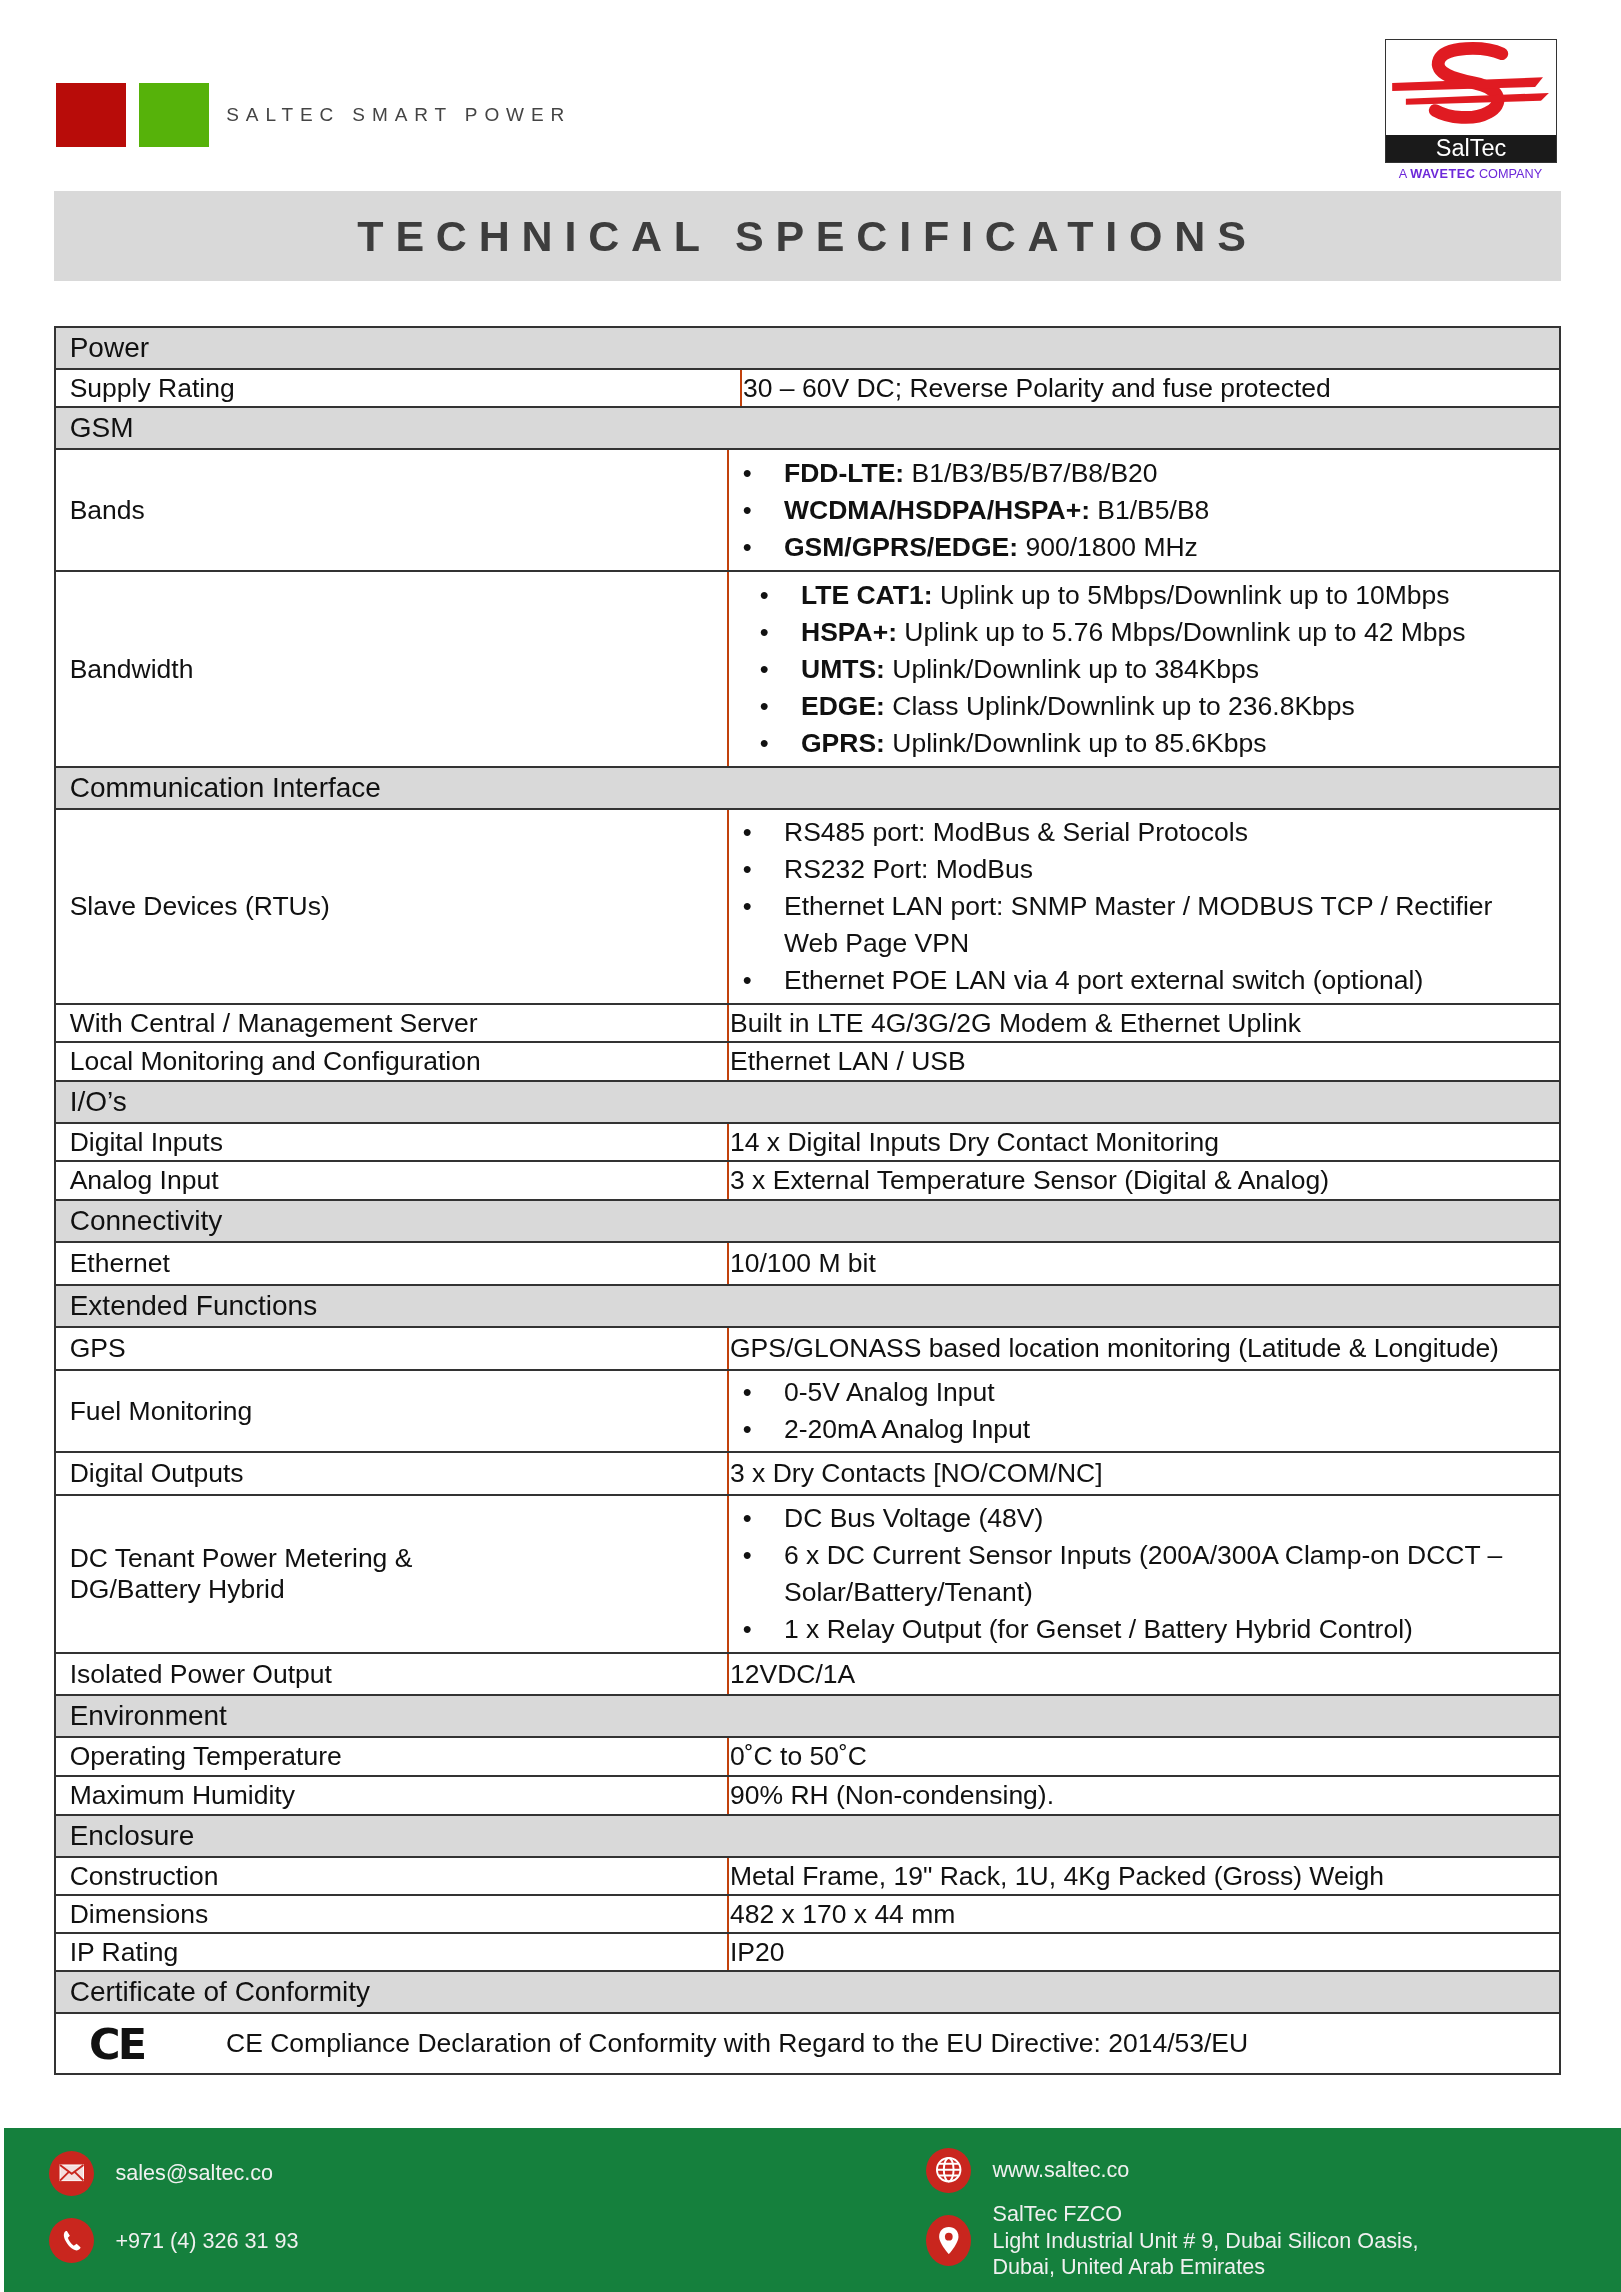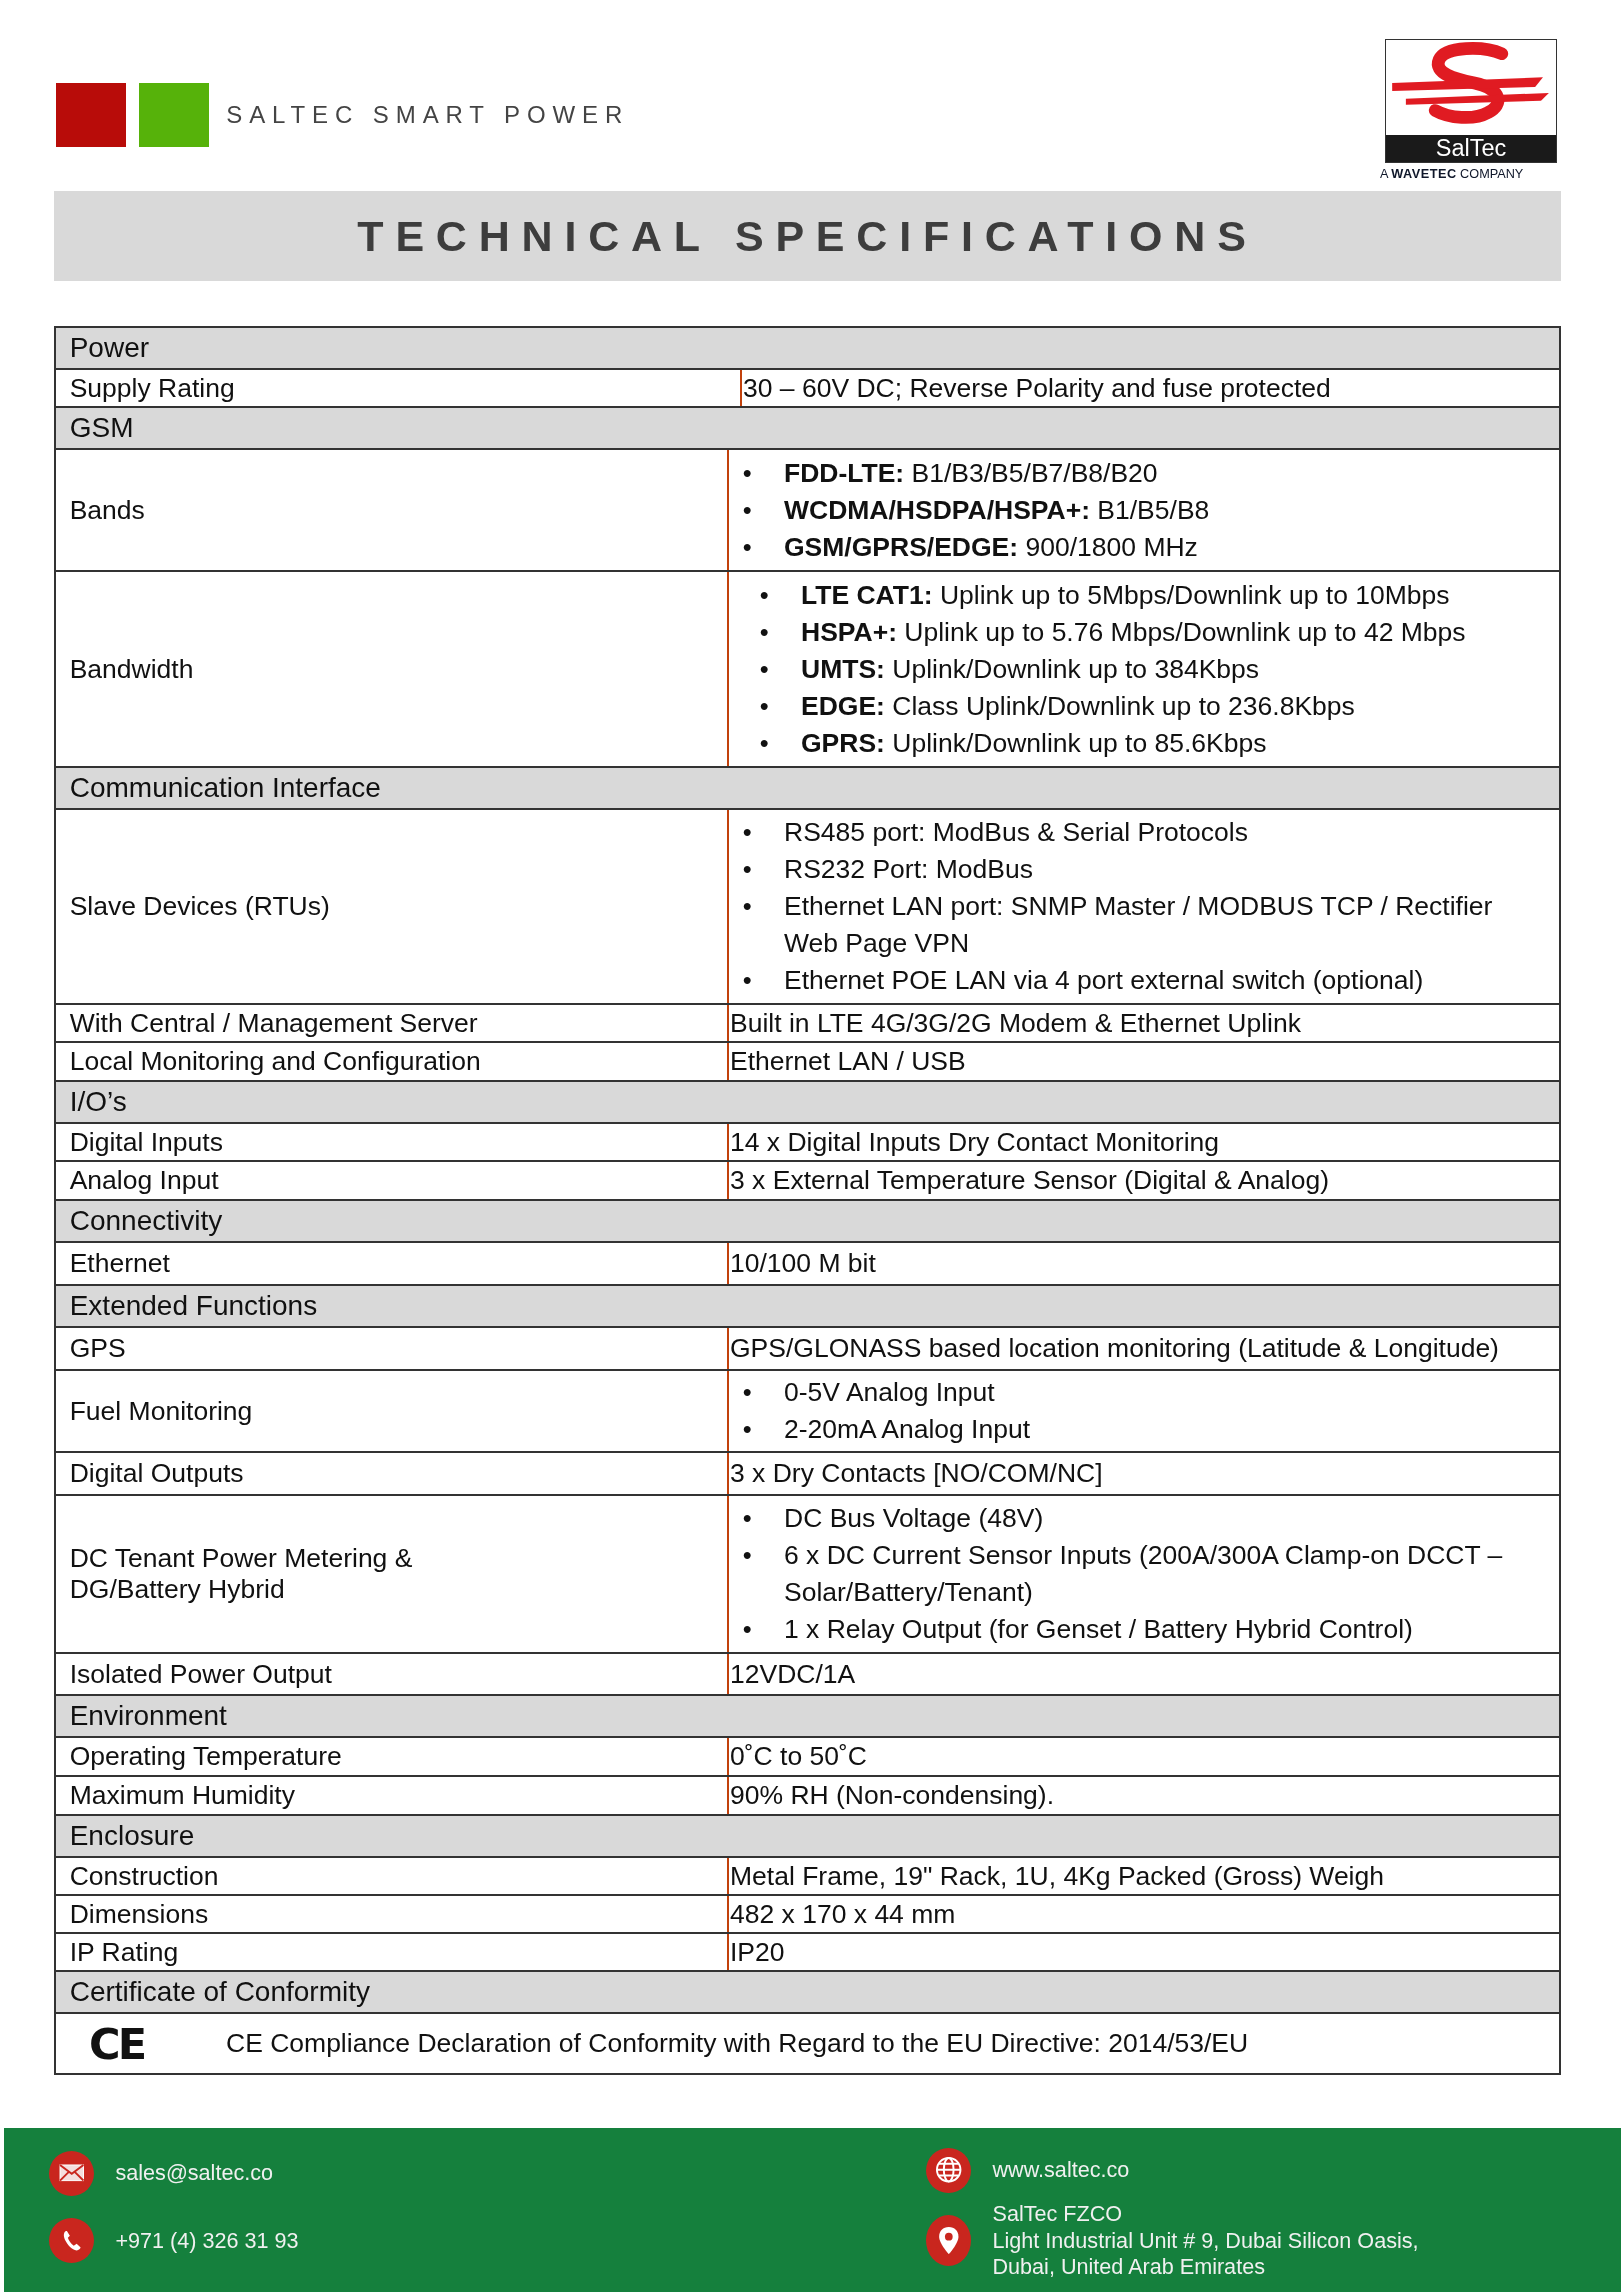--- a/index.html
+++ b/index.html
@@ -5,26 +5,26 @@
   html, body { margin: 0; padding: 0; }
   body {
     width: 1621px; height: 2293px; position: relative; background: #ffffff;
     font-family: "Liberation Sans", sans-serif; color: #111;
     overflow: hidden;
   }
   .brand { position: absolute; left: 56px; top: 83px; height: 64px; display: flex; align-items: center; }
   .sq { width: 70px; height: 64px; display: inline-block; }
   .sq.red { background: #b80c09; }
   .sq.green { background: #56b20a; margin-left: 12.7px; }
-  .brand-text { margin-left: 17.6px; font-size: 24px; letter-spacing: 6.9px; color: #444; font-weight: normal; }
+  .brand-text { margin-left: 17.6px; font-size: 19px; letter-spacing: 6.9px; color: #444; font-weight: normal; }
 
   .logo { position: absolute; left: 1385px; top: 39px; width: 172px; height: 124px; border: 1px solid #333; background: #fff; box-sizing: border-box; }
   .logo-s { position: absolute; left: 0; top: 0; width: 170px; height: 95px; }
   .logo-band { position: absolute; left: 0; bottom: 0; width: 170px; height: 27.4px; background: #1a1a1a; color: #fff; text-align: center; font-size: 23.5px; line-height: 27.4px; }
-  .logo-sub { position: absolute; left: 1380px; top: 167px; width: 181px; font-size: 12.7px; color: #0f172a; }
+  .logo-sub { position: absolute; left: 1380px; top: 167px; width: 181px; text-align: center; font-size: 12.7px; color: #6d28d9; }
   .logo-sub b { font-weight: 900; letter-spacing: 0.5px; }
 
   .title-banner { position: absolute; left: 54px; top: 191px; width: 1507px; height: 90px; background: #d9d9d9; display: flex; align-items: center; justify-content: center; }
   .title-banner h1 { margin: 8px; font-size: 43px; letter-spacing: 11.8px; color: #3d3d3d; font-weight: bold; }
 
   .spec { position: absolute; left: 54px; top: 326px; width: 1507px; border: 2px solid #333; box-sizing: border-box; }
   .row { display: flex; border-bottom: 2px solid #333; box-sizing: border-box; }
   .row:last-child { border-bottom: none; }
   .row.section { background: #d9d9d9; height: 42px; align-items: center; }
   .row.section .sec-label { padding-left: 13.7px; font-weight: normal; font-size: 28px; }

